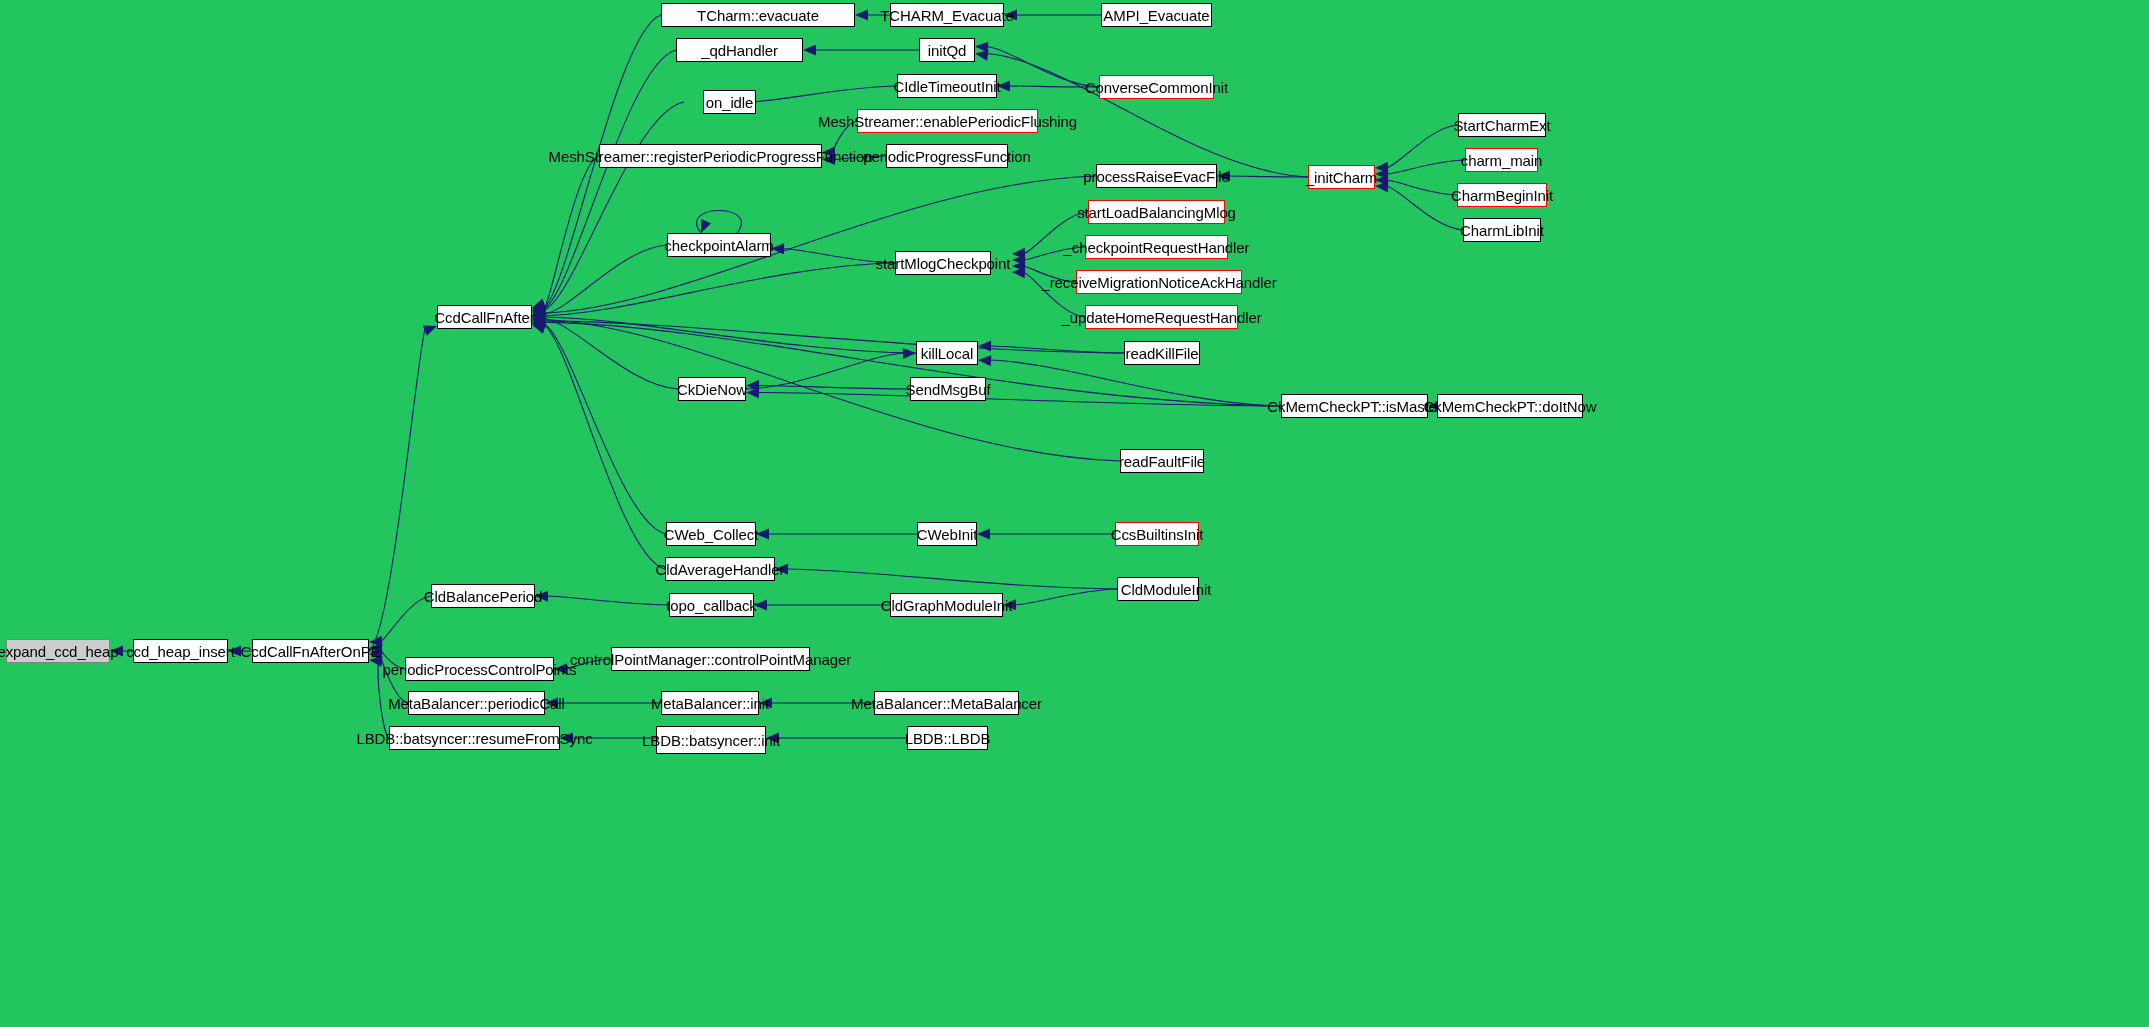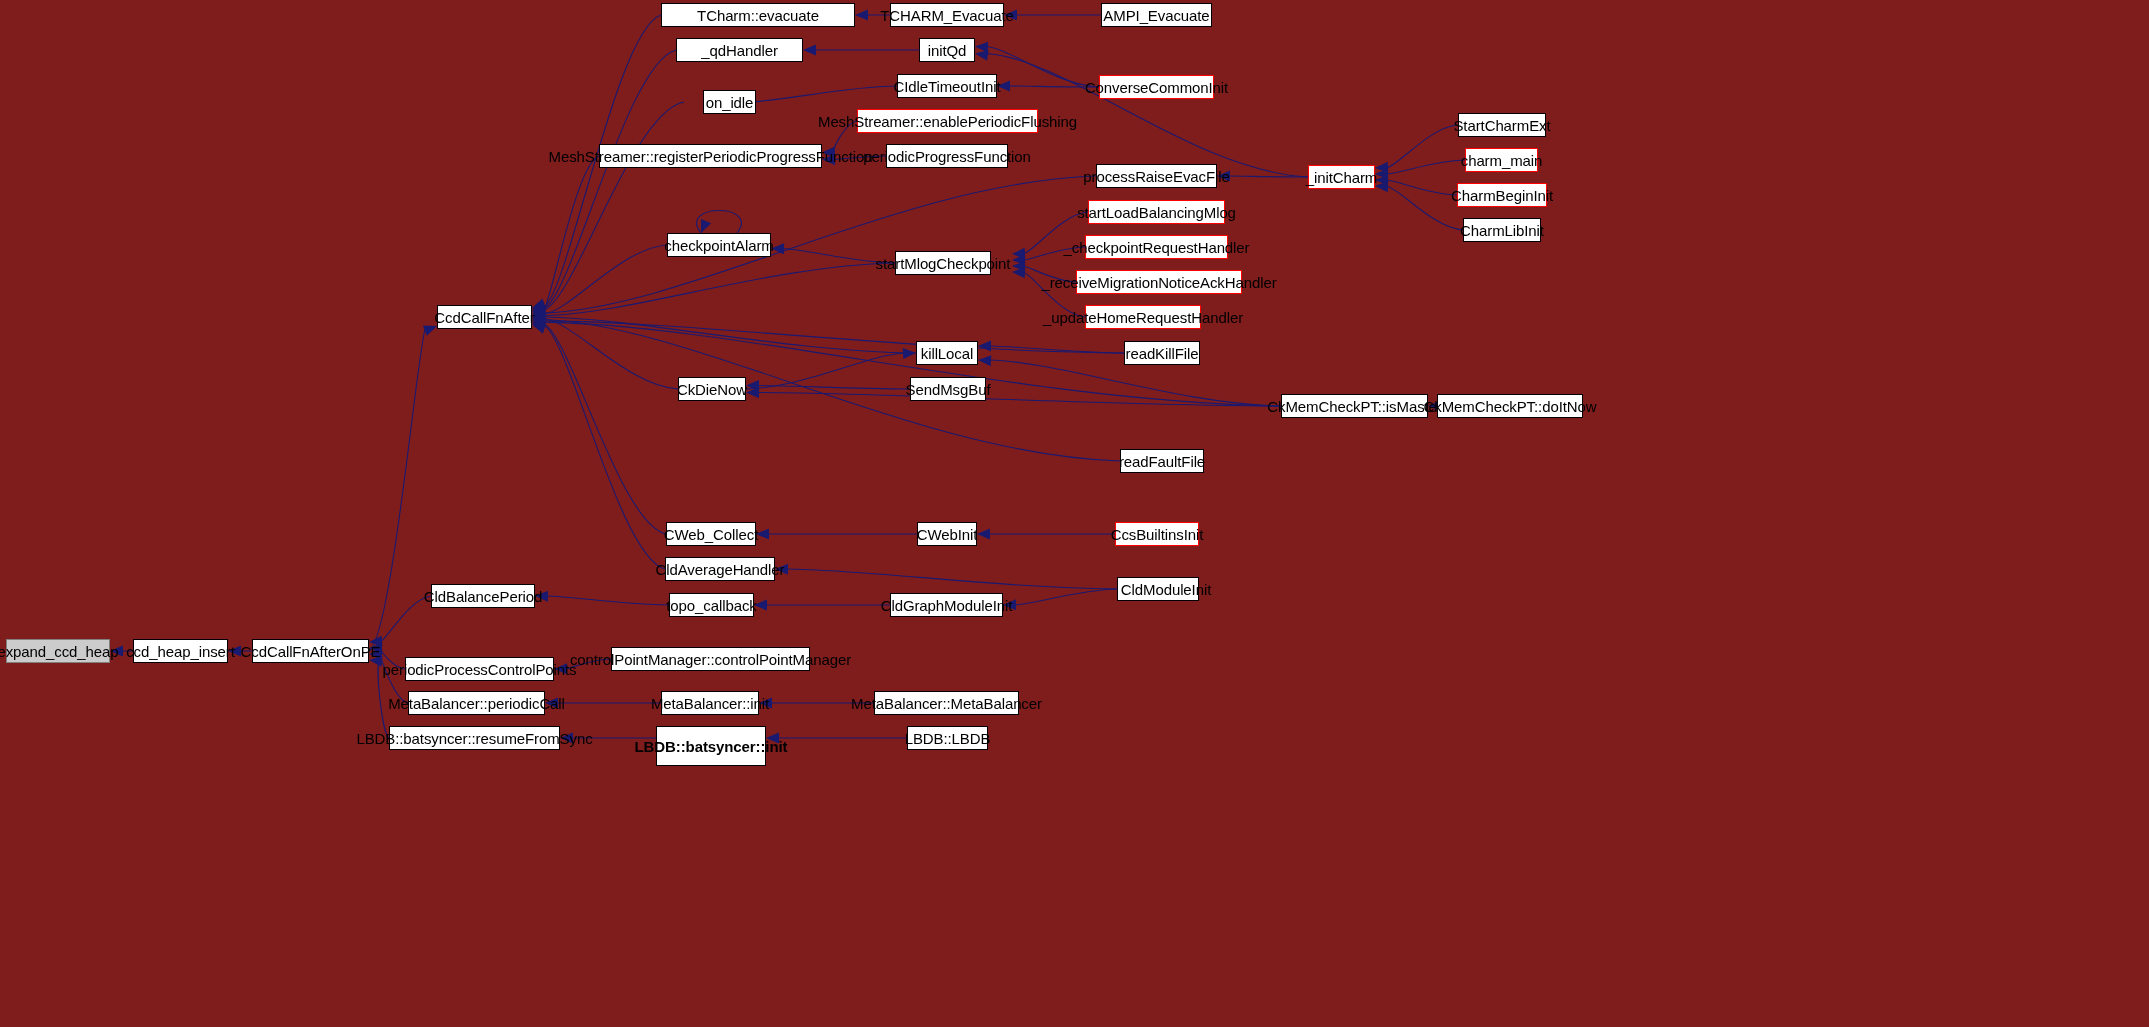--- a/index.html
+++ b/index.html
@@ -1,16 +1,16 @@
 <!DOCTYPE html>
 <html><head>
 <meta charset="utf-8">
 <style>
   html,body{margin:0;padding:0;background:#ffffff;}
-  #canvas{position:relative;width:2149px;height:1027px;background:#7f1d1d;
+  #canvas{position:relative;width:2149px;height:1027px;background:#22c55e;
           font-family:"Liberation Sans", sans-serif;overflow:hidden;}
   #edges{position:absolute;left:0;top:0;width:2149px;height:1027px;}
   .node{position:absolute;box-sizing:border-box;border:1px solid #000000;
         background:#ffffff;color:#000000;font-size:15px;line-height:1;
         display:flex;align-items:center;justify-content:center;white-space:nowrap;
         letter-spacing:-0.1px;}
   .node.red{border-color:#ff0000;}
   .node.filled{background:#cccccc;border-color:#808080;}
 </style>
 </head>
@@ -151,21 +151,21 @@
       <div class="node red" style="left: 1308px; top: 165px; width: 67px; height: 24px;">_initCharm</div>
       <div class="node" style="left: 1458px; top: 113px; width: 88px; height: 24px;">StartCharmExt</div>
       <div class="node red" style="left: 1465px; top: 148px; width: 73px; height: 24px;">charm_main</div>
       <div class="node red" style="left: 1457px; top: 183px; width: 90px; height: 24px;">CharmBeginInit</div>
       <div class="node" style="left: 1463px; top: 218px; width: 78px; height: 24px;">CharmLibInit</div>
       <div class="node red" style="left: 1088px; top: 200px; width: 137px; height: 24px;">startLoadBalancingMlog</div>
       <div class="node" style="left: 667px; top: 233px; width: 104px; height: 24px;">checkpointAlarm</div>
       <div class="node" style="left: 895px; top: 251px; width: 96px; height: 24px;">startMlogCheckpoint</div>
       <div class="node red" style="left: 1085px; top: 235px; width: 143px; height: 24px;">_checkpointRequestHandler</div>
       <div class="node red" style="left: 1076px; top: 270px; width: 166px; height: 24px;">_receiveMigrationNoticeAckHandler</div>
-      <div class="node red" style="left: 1085px; top: 305px; width: 116px; height: 24px;">_updateHomeRequestHandler</div>
+      <div class="node red" style="left: 1085px; top: 305px; width: 153px; height: 24px;">_updateHomeRequestHandler</div>
       <div class="node" style="left: 437px; top: 305px; width: 95px; height: 24px;">CcdCallFnAfter</div>
       <div class="node" style="left: 916px; top: 341px; width: 62px; height: 24px;">killLocal</div>
       <div class="node" style="left: 1124px; top: 341px; width: 76px; height: 24px;">readKillFile</div>
       <div class="node" style="left: 678px; top: 377px; width: 68px; height: 24px;">CkDieNow</div>
       <div class="node" style="left: 910px; top: 377px; width: 76px; height: 24px;">SendMsgBuf</div>
       <div class="node" style="left: 1281px; top: 394px; width: 147px; height: 24px;">CkMemCheckPT::isMaster</div>
       <div class="node" style="left: 1437px; top: 394px; width: 146px; height: 24px;">CkMemCheckPT::doItNow</div>
       <div class="node" style="left: 1120px; top: 449px; width: 84px; height: 24px;">readFaultFile</div>
       <div class="node" style="left: 666px; top: 522px; width: 90px; height: 24px;">CWeb_Collect</div>
       <div class="node" style="left: 917px; top: 522px; width: 60px; height: 24px;">CWebInit</div>
@@ -177,16 +177,16 @@
       <div class="node" style="left: 890px; top: 593px; width: 113px; height: 24px;">CldGraphModuleInit</div>
       <div class="node filled" style="left: 6px; top: 639px; width: 104px; height: 24px;">expand_ccd_heap</div>
       <div class="node" style="left: 133px; top: 639px; width: 95px; height: 24px;">ccd_heap_insert</div>
       <div class="node" style="left: 252px; top: 639px; width: 117px; height: 24px;">CcdCallFnAfterOnPE</div>
       <div class="node" style="left: 405px; top: 657px; width: 149px; height: 24px;">periodicProcessControlPoints</div>
       <div class="node" style="left: 611px; top: 647px; width: 199px; height: 24px;">controlPointManager::controlPointManager</div>
       <div class="node" style="left: 408px; top: 691px; width: 137px; height: 24px;">MetaBalancer::periodicCall</div>
       <div class="node" style="left: 661px; top: 691px; width: 98px; height: 24px;">MetaBalancer::init</div>
       <div class="node" style="left: 874px; top: 691px; width: 145px; height: 24px;">MetaBalancer::MetaBalancer</div>
       <div class="node" style="left: 389px; top: 726px; width: 171px; height: 24px;">LBDB::batsyncer::resumeFromSync</div>
-      <div class="node" style="left: 656px; top: 726px; width: 110px; height: 40px; font-weight: bold;">LBDB::batsyncer::init</div>
+      <div class="node" style="left: 656px; top: 726px; width: 110px; height: 28px;">LBDB::batsyncer::init</div>
       <div class="node" style="left: 907px; top: 726px; width: 81px; height: 24px;">LBDB::LBDB</div>
     </div>
 </div>
 
 </body></html>

